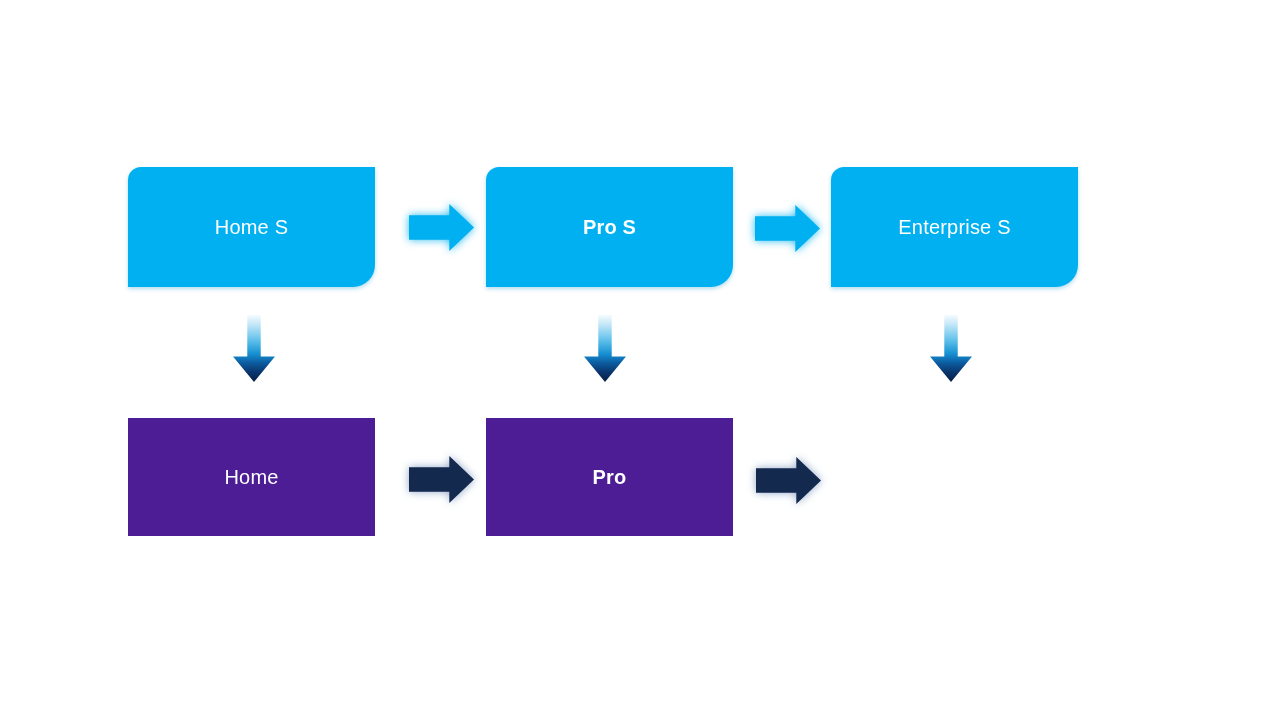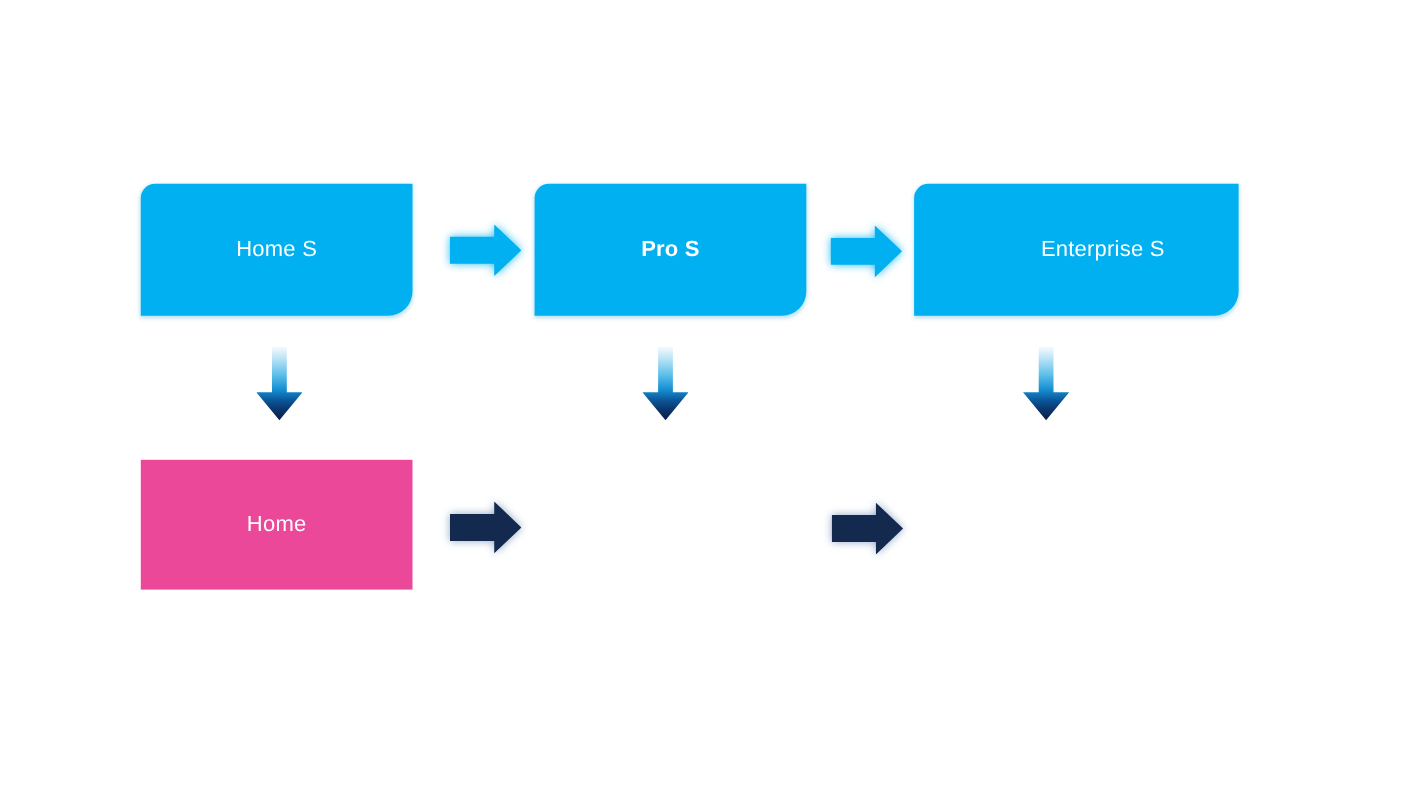--- a/index.html
+++ b/index.html
@@ -32,25 +32,25 @@
   }
   .node.top {
     top: 167px;
     background: #00b0f0;
     border-radius: 13px 0 22px 0;
     box-shadow: 0 2px 4px rgba(0, 140, 200, 0.30);
   }
   .node.bottom {
     top: 418px;
     height: 118px;
-    background: #ec4899;
+    background: #4c1d95;
   }
   .c1 { left: 128px; }
   .c2 { left: 486px; font-weight: bold; }
-  .c3 { left: 831px; padding-left: 48px; }
+  .c3 { left: 831px; }
 
   
   .glow-light { filter: drop-shadow(0 0 4px rgba(0, 176, 240, 0.85)); }
   .glow-dark  { filter: drop-shadow(0 0 4px rgba(125, 150, 190, 0.85)); }
   .glow {
     position: absolute;
     width: 65px;
     height: 47px;
   }
   .h-arrow {
@@ -107,20 +107,23 @@
     <div class="h-arrow light"></div>
   </div>
 
   <div class="v-arrow va1"></div>
   <div class="v-arrow va2"></div>
   <div class="v-arrow va3"></div>
 
   <div class="node bottom c1">
     <span class="node-label">Home</span>
   </div>
+  <div class="node bottom c2">
+    <span class="node-label">Pro</span>
+  </div>
 
   <div class="glow glow-dark hb1">
     <div class="h-arrow dark"></div>
   </div>
   <div class="glow glow-dark hb2">
     <div class="h-arrow dark"></div>
   </div>
 
 </div>
 

